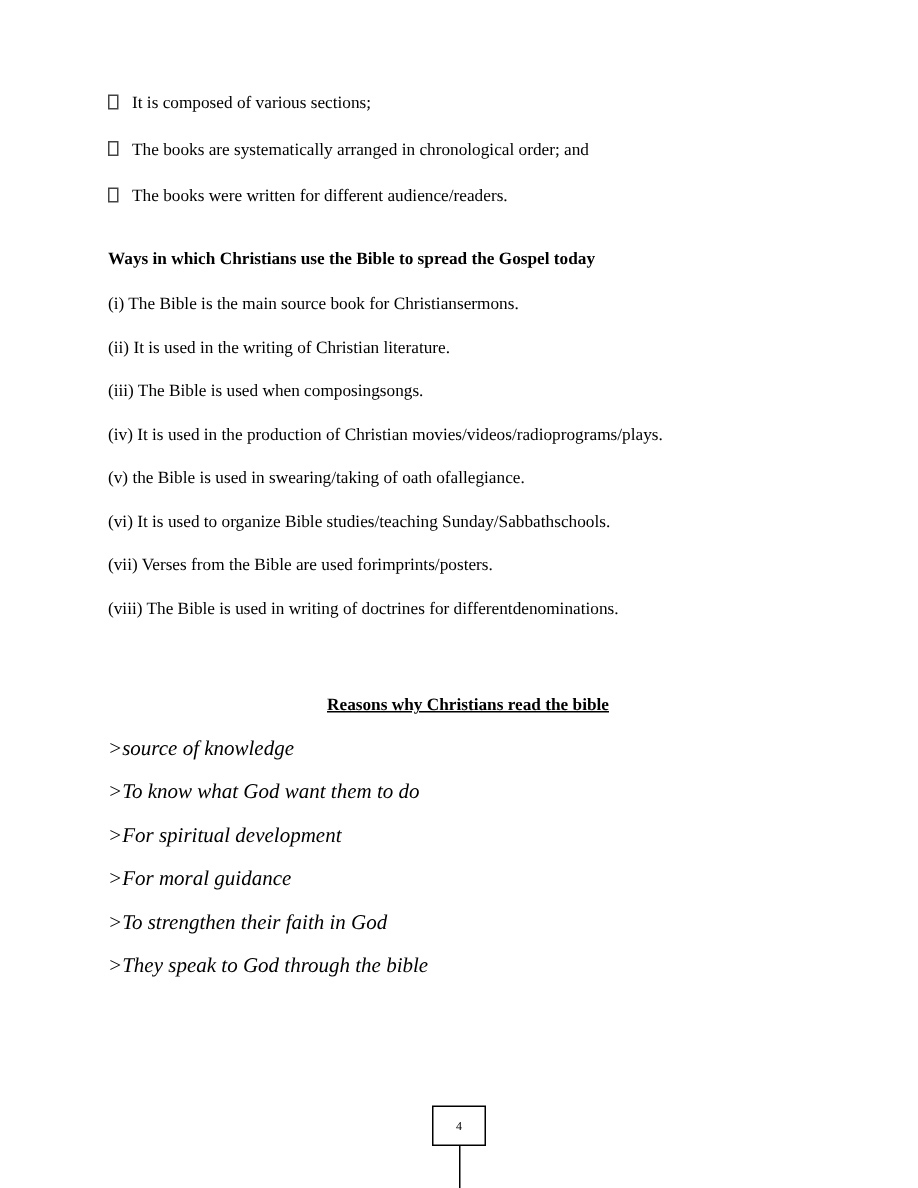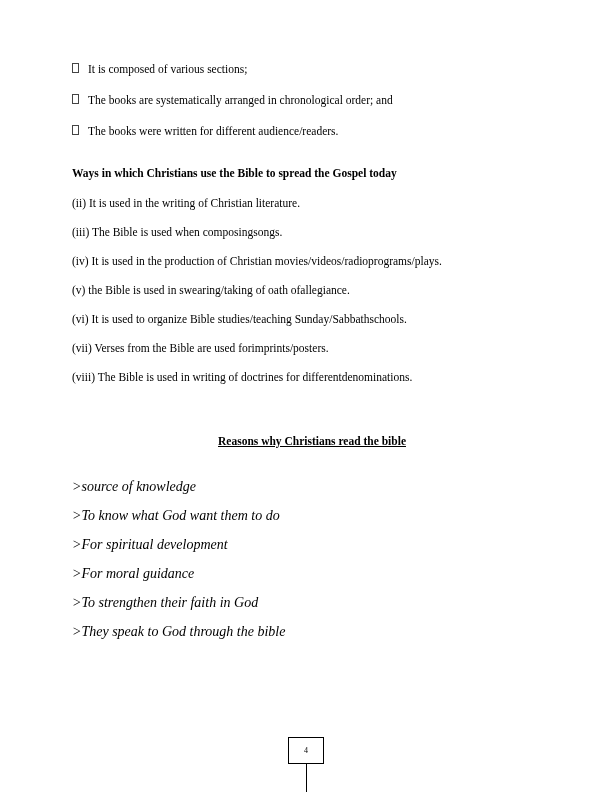--- a/index.html
+++ b/index.html
@@ -53,21 +53,21 @@
     font-size: 11.5px;
     line-height: 14px;
     margin-bottom: 15px;
   }
   .centered-heading {
     font-size: 11.5px;
     font-weight: bold;
     text-decoration: underline;
     text-align: center;
     margin-top: 50px;
-    margin-bottom: 32px;
+    margin-bottom: 16px;
     line-height: 14px;
   }
   .arrow-list { list-style: none; }
   .arrow-item {
     font-size: 14px;
     line-height: 14px;
     margin-bottom: 15px;
     font-style: italic;
   }
   .footer {
@@ -117,20 +117,21 @@
       </li>
       <li class="bullet-item">
         <span class="bullet-square"></span>
         <span>The books were written for different audience/readers.</span>
       </li>
     </ul>
 
     <h2 class="section-heading">Ways in which Christians use the Bible to spread the Gospel today</h2>
 
     <ul class="numbered-list">
+      <li class="numbered-item">(i) The Bible is the main source book for Christiansermons.</li>
       <li class="numbered-item">(ii) It is used in the writing of Christian literature.</li>
       <li class="numbered-item">(iii) The Bible is used when composingsongs.</li>
       <li class="numbered-item">(iv) It is used in the production of Christian movies/videos/radioprograms/plays.</li>
       <li class="numbered-item">(v) the Bible is used in swearing/taking of oath ofallegiance.</li>
       <li class="numbered-item">(vi) It is used to organize Bible studies/teaching Sunday/Sabbathschools.</li>
       <li class="numbered-item">(vii) Verses from the Bible are used forimprints/posters.</li>
       <li class="numbered-item">(viii) The Bible is used in writing of doctrines for differentdenominations.</li>
     </ul>
 
     <h2 class="centered-heading">Reasons why Christians read the bible</h2>

